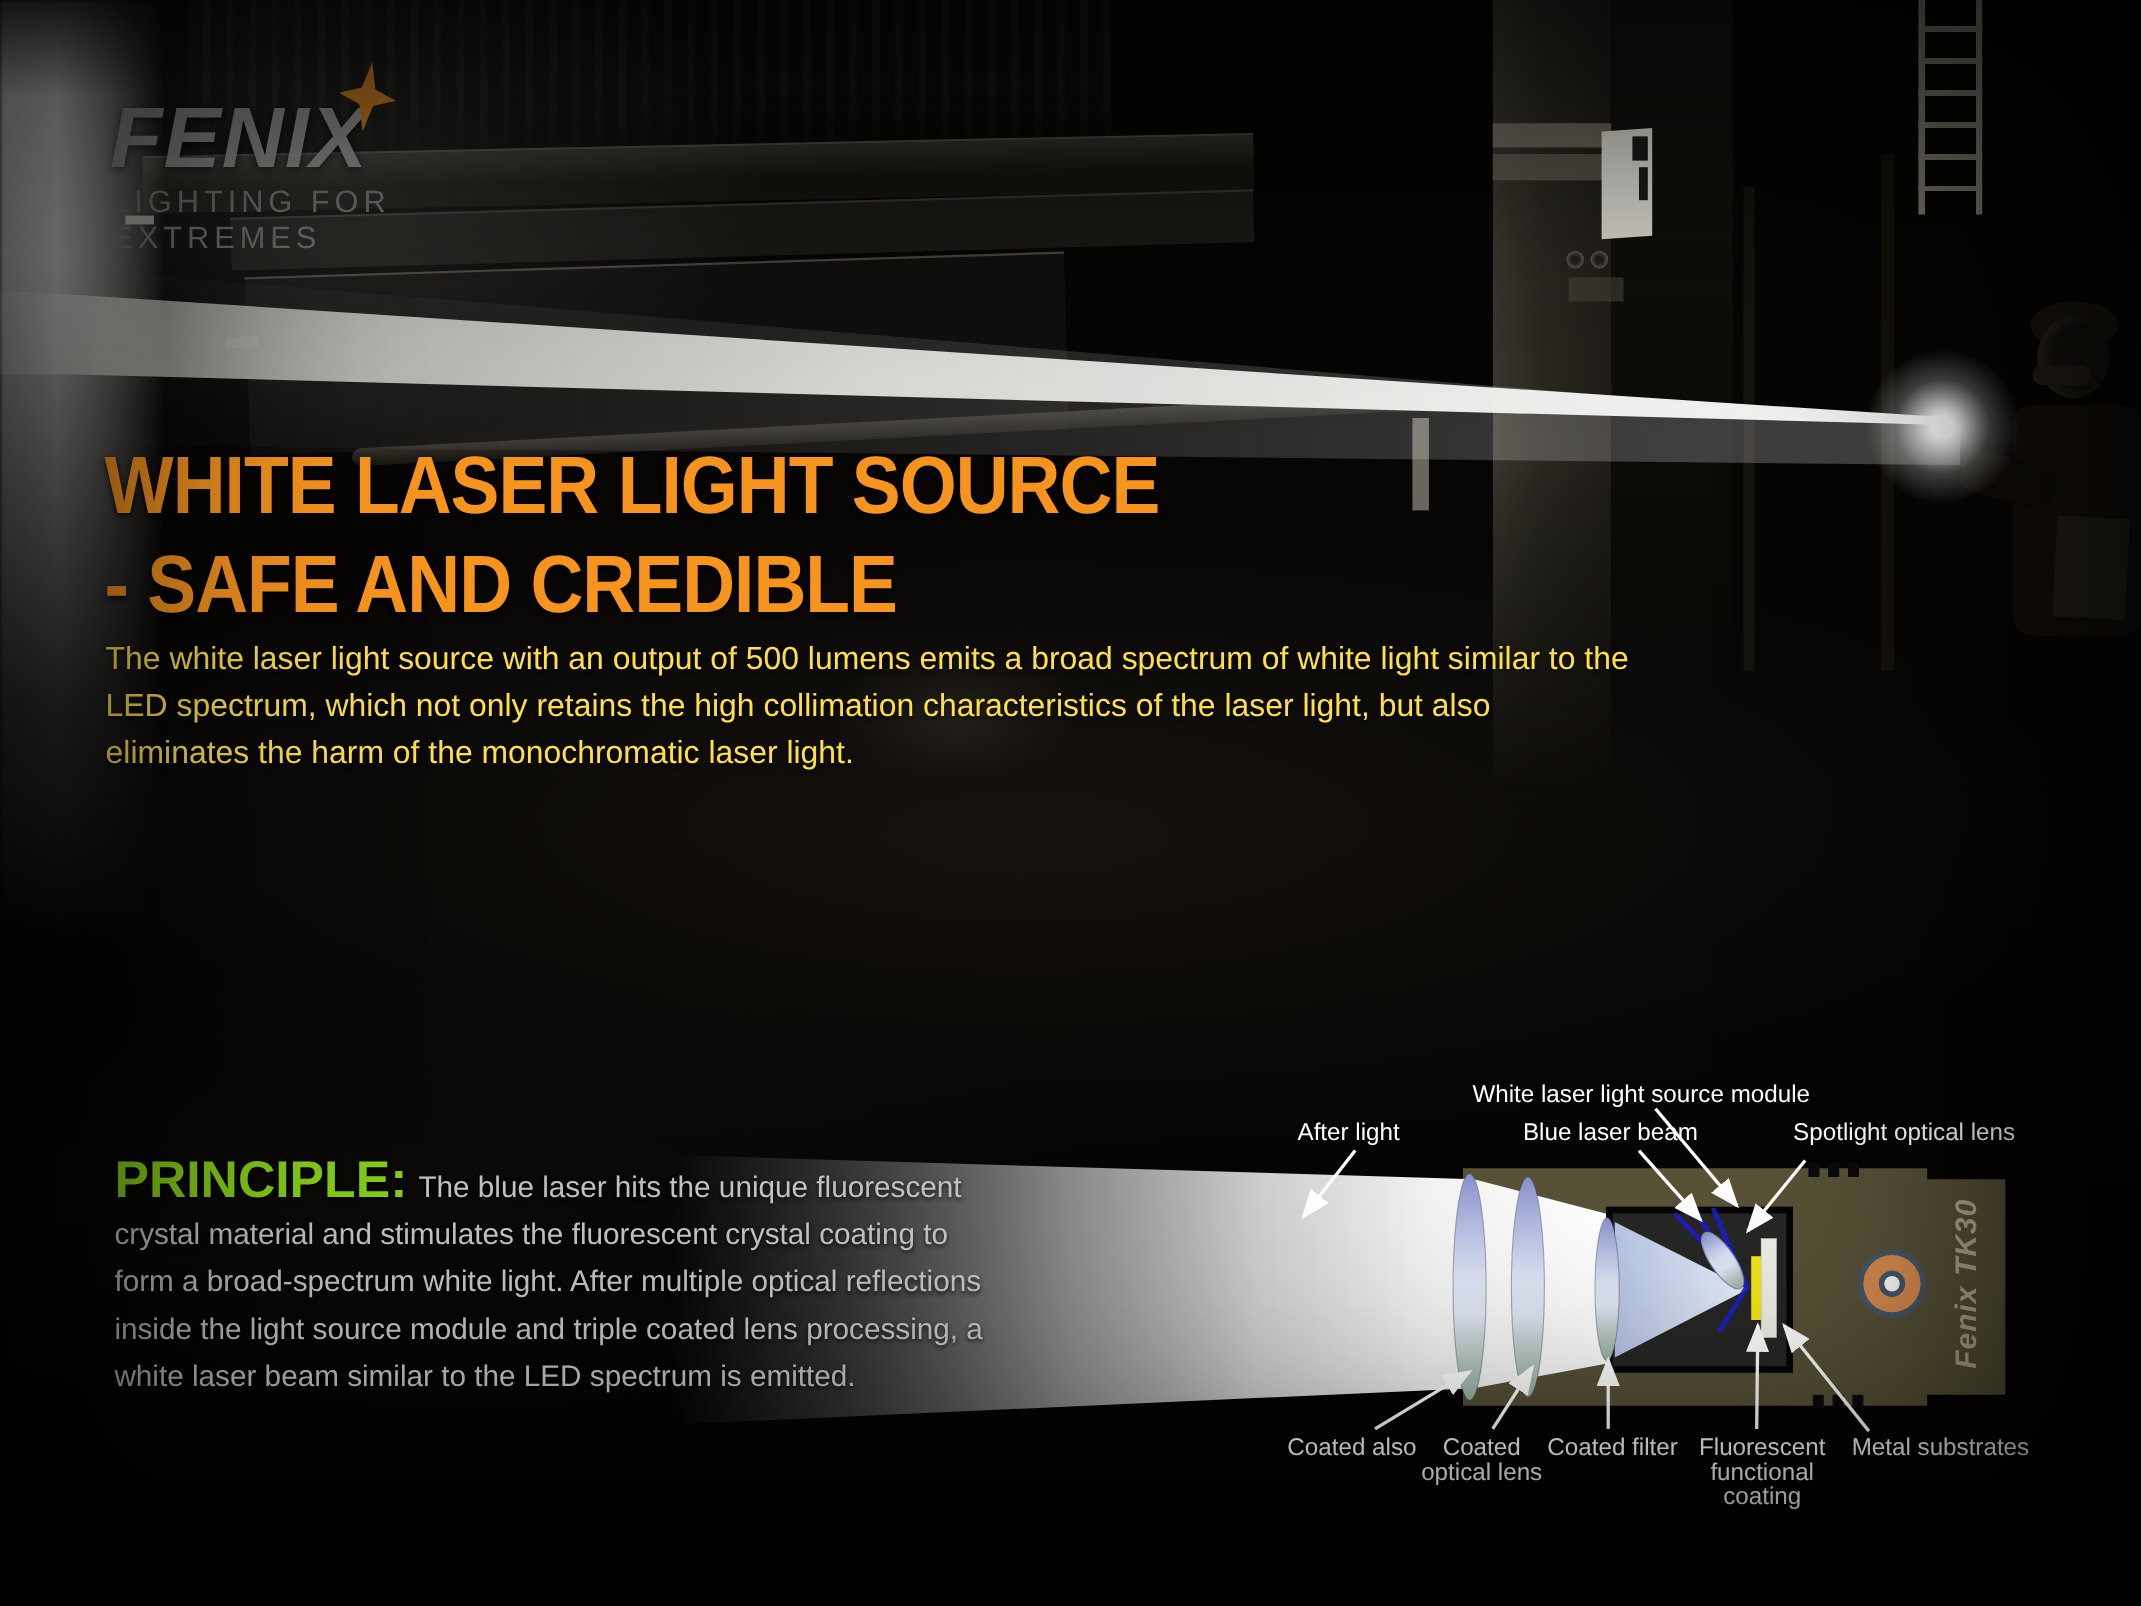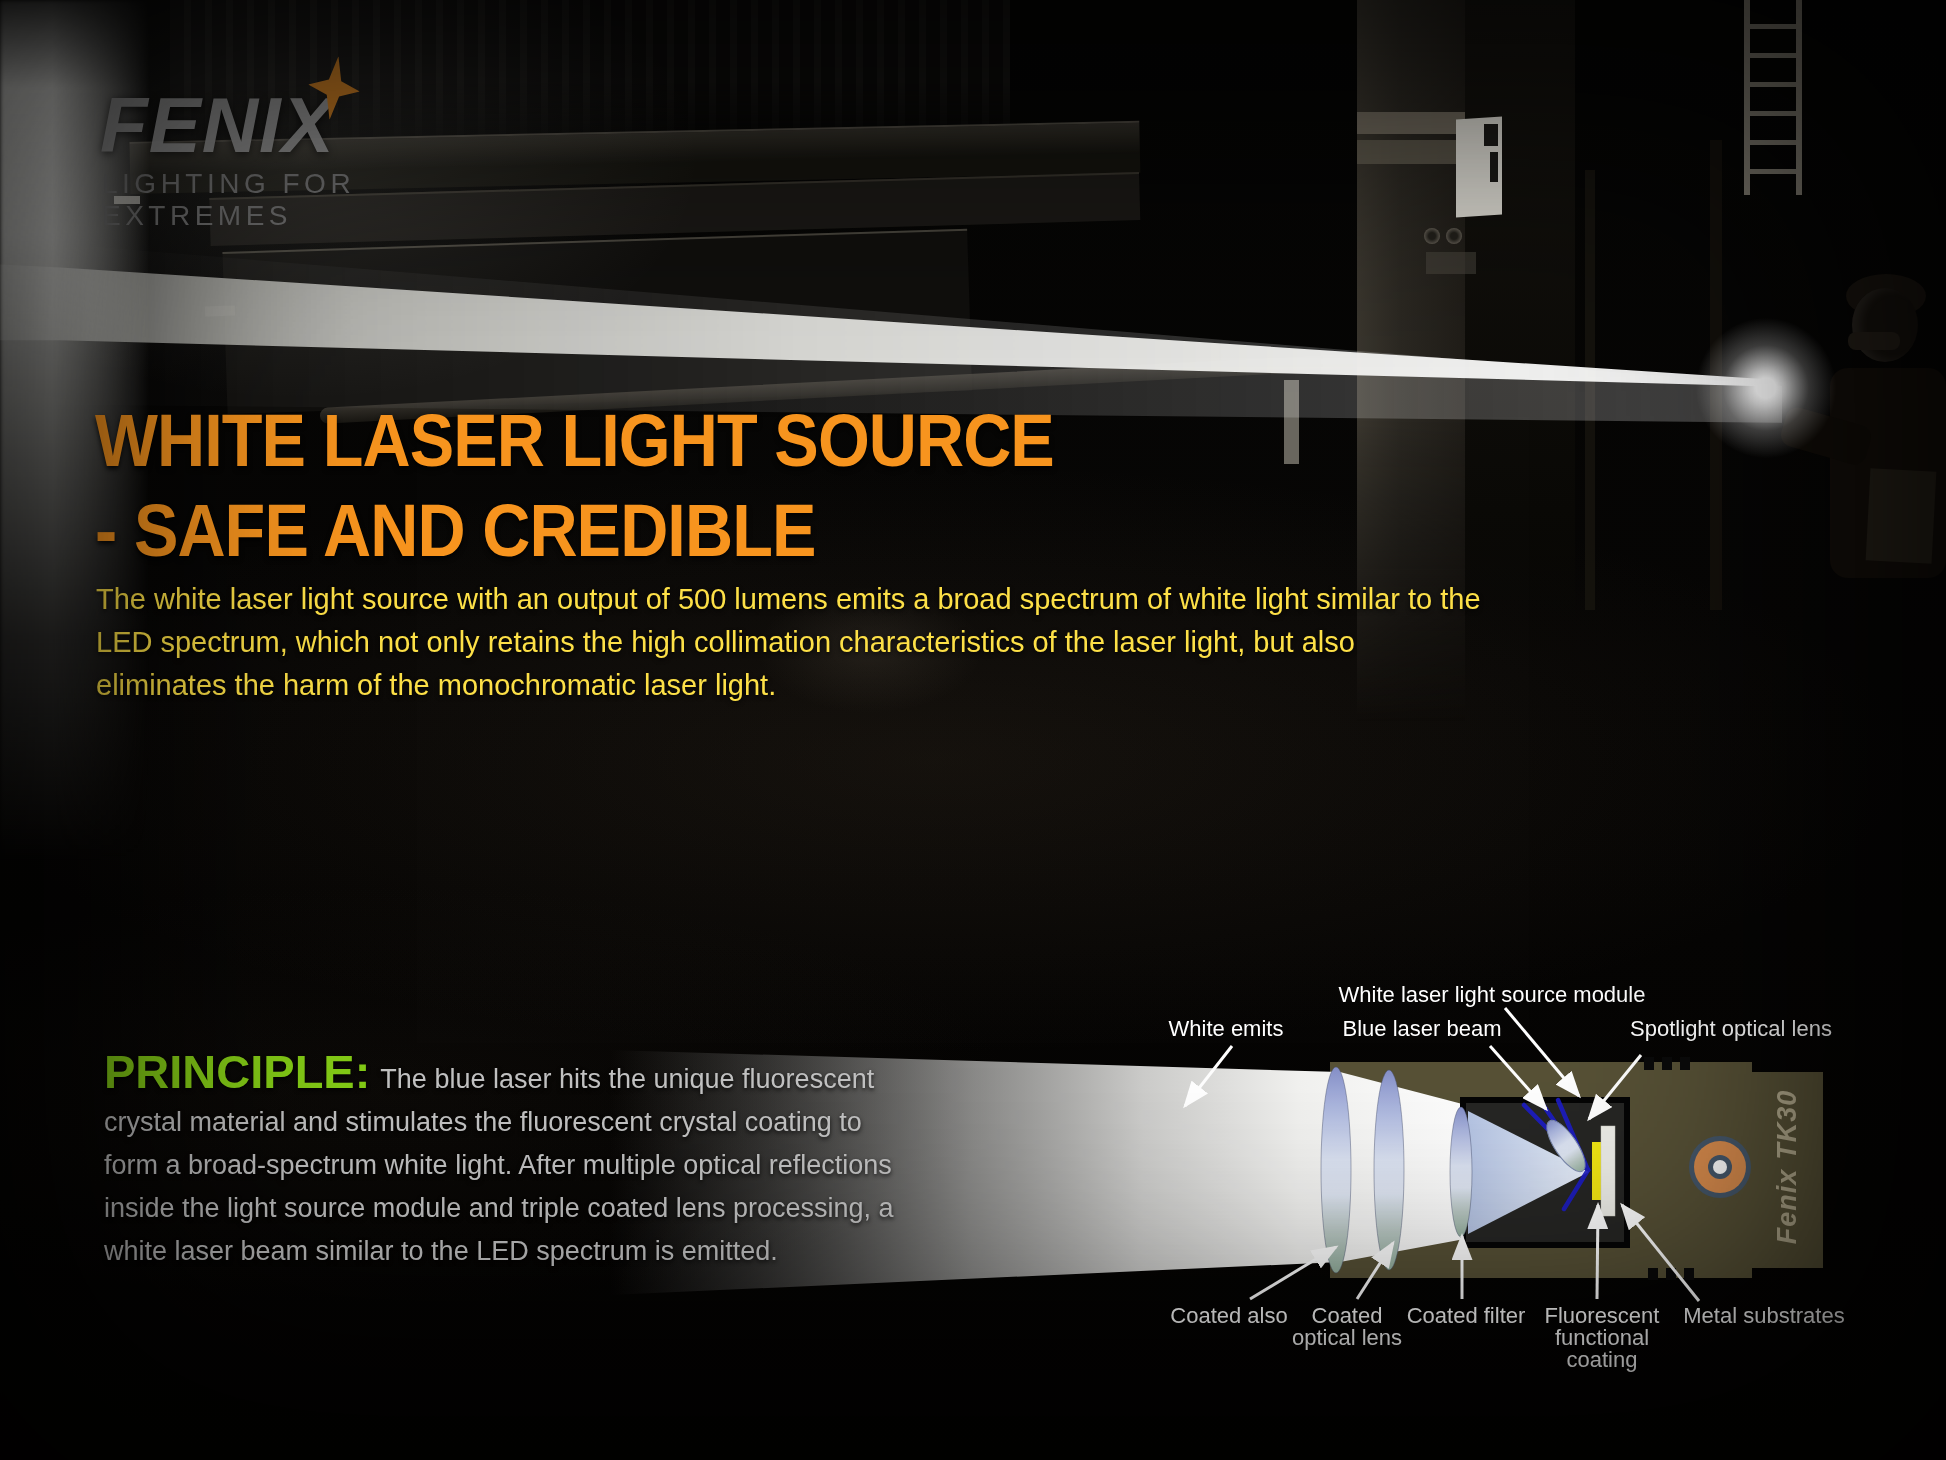--- a/index.html
+++ b/index.html
@@ -224,22 +224,22 @@
     <div>WHITE LASER LIGHT SOURCE</div>
     <div>- SAFE AND CREDIBLE</div>
   </div>
   <div class="abs para">The white laser light source with an output of 500 lumens emits a broad spectrum of white light similar to the LED spectrum, which not only retains the high collimation characteristics of the laser light, but also eliminates the harm of the monochromatic laser light.</div>
 
   <div class="abs principle">
     <span class="ph">PRINCIPLE:</span><span>The blue laser hits the unique fluorescent crystal material and stimulates the fluorescent crystal coating to form a broad-spectrum white light. After multiple optical reflections inside the light source module and triple coated lens processing, a white laser beam similar to the LED spectrum is emitted.</span>
   </div>
 
   <div class="dlabel" style="left:1492px;top:984px;">White laser light source module</div>
-  <div class="dlabel" style="left:1226px;top:1018px;">White emits</div>
-  <div class="dlabel" style="left:1422px;top:1018px;">Blue laser beam</div>
+  <div class="dlabel" style="left:1226px;top:1018px;">After light</div>
+  <div class="dlabel" style="left:1464px;top:1018px;">Blue laser beam</div>
   <div class="dlabel" style="left:1731px;top:1018px;">Spotlight optical lens</div>
   <div class="dlabel" style="left:1229px;top:1305px;">Coated also</div>
   <div class="dlabel wrap" style="left:1347px;top:1305px;width:126px;">Coated optical lens</div>
   <div class="dlabel" style="left:1466px;top:1305px;">Coated filter</div>
   <div class="dlabel wrap" style="left:1602px;top:1305px;width:132px;">Fluorescent functional coating</div>
   <div class="dlabel" style="left:1764px;top:1305px;">Metal substrates</div>
 
   <div class="abs vignette"></div>
 </div>
 

